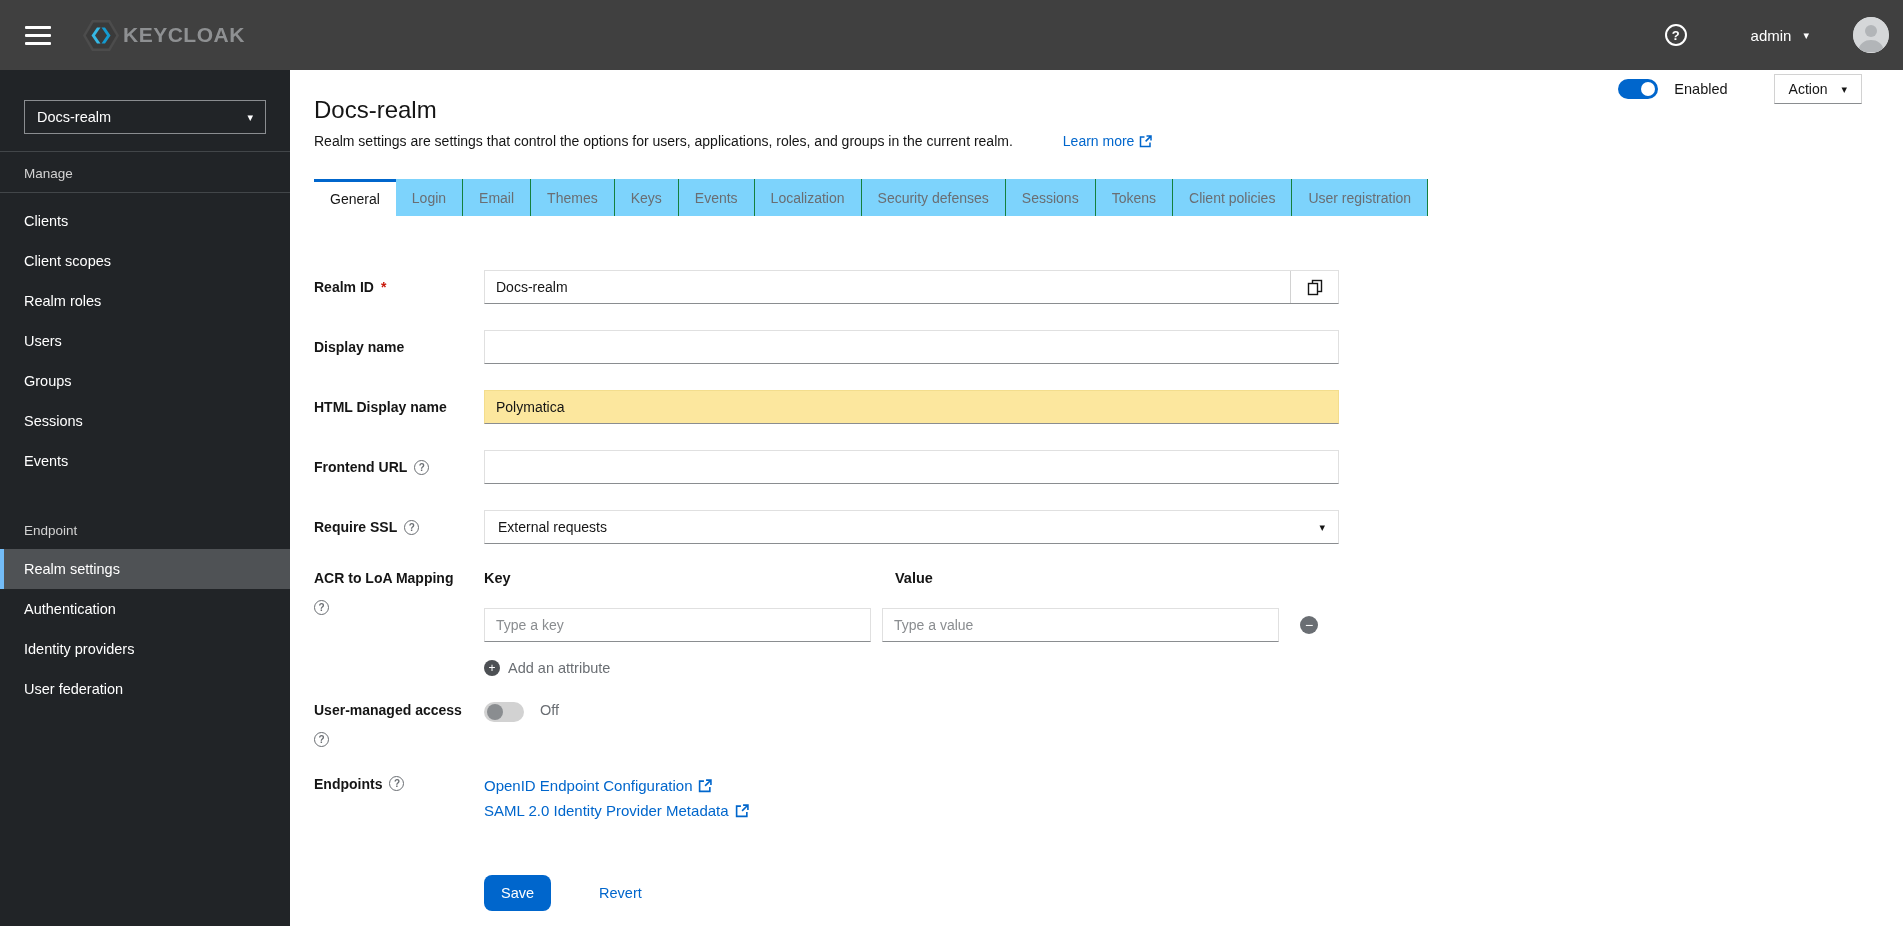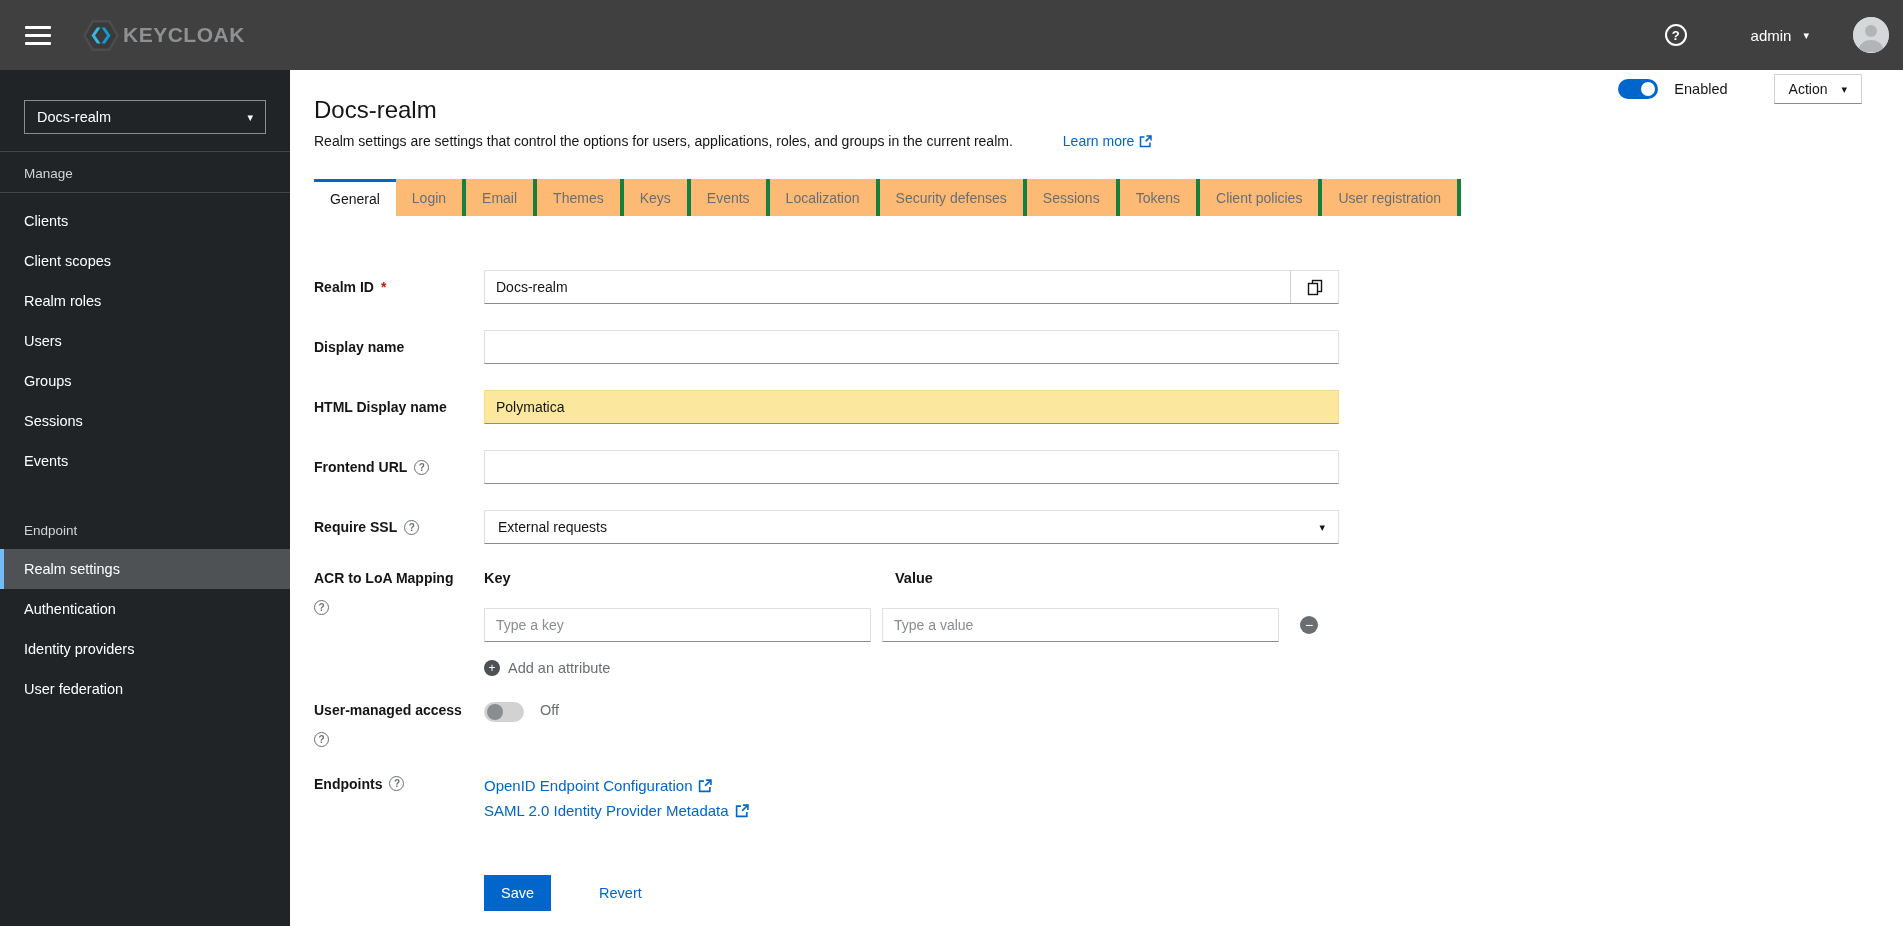--- a/index.html
+++ b/index.html
@@ -57,22 +57,22 @@
   .switch.on .knob { position:absolute; right:3px; top:3px; width:14px; height:14px; border-radius:50%; background:#fff; }
   .switch.off { background:#d2d2d2; }
   .switch.off .knob { position:absolute; left:3px; top:2px; width:16px; height:16px; border-radius:50%; background:#8a8d90; }
   .enabled-label { margin-left:16px; font-size:14.5px; color:#151515; }
   .action-btn { margin-left:46px; height:30px; padding:0 14px; background:#fff; border:1px solid #d2d2d2;
                 border-bottom-color:#8a8d90; font-size:14px; color:#151515; display:flex; align-items:center;
                 gap:14px; cursor:pointer; font-family:inherit; }
 
   
   .tabs { display:flex; margin:30px 0 0 24px; }
-  .tab { height:37px; padding:0 16px; display:flex; align-items:center; font-size:14px; background:#fdba74;
-         color:#6a6e73; border:none; border-right:4px solid #15803d; cursor:pointer; font-family:inherit; }
+  .tab { height:37px; padding:0 16px; display:flex; align-items:center; font-size:14px; background:#7dd3fc;
+         color:#6a6e73; border:none; border-right:1px solid #15803d; cursor:pointer; font-family:inherit; }
   .tab.active { background:#fff; color:#151515; border-top:3px solid #0066cc; border-right:none; }
 
   
   .content { padding:54px 0 0 24px; }
   .form-row { display:flex; align-items:center; margin-bottom:26px; }
   .form-row.top { align-items:flex-start; }
   .flabel { width:170px; min-width:170px; font-size:14px; font-weight:600; color:#151515; display:flex;
             align-items:center; gap:7px; padding-right:10px; }
   .flabel.stacked { flex-direction:column; align-items:flex-start; gap:14px; }
   .req { color:#c9190b; font-size:14px; }
@@ -108,21 +108,21 @@
              align-items:center; justify-content:center; font-size:12px; line-height:1; }
 
   .off-label { margin-left:16px; color:#6a6e73; font-size:14.5px; }
 
   .ep-links { display:flex; flex-direction:column; }
   .ep-link { display:inline-flex; align-items:center; gap:6px; color:#0066cc; font-size:15px;
              text-decoration:none; line-height:25px; }
 
   .actions { display:flex; align-items:center; margin-left:170px; margin-top:52px; }
   .save-btn { background:#0066cc; color:#fff; border:none; padding:0 17px; height:36px; font-size:14.5px;
-              border-radius:0; cursor:pointer; font-family:inherit; }
+              border-radius:8px; cursor:pointer; font-family:inherit; }
   .revert-btn { margin-left:48px; color:#0066cc; background:none; border:none; font-size:14.5px;
                 cursor:pointer; font-family:inherit; padding:0; }
 </style>
 </head>
 <body>
 
 <header class="topbar">
   <button class="hamburger">
     <span></span>
       <span></span>

